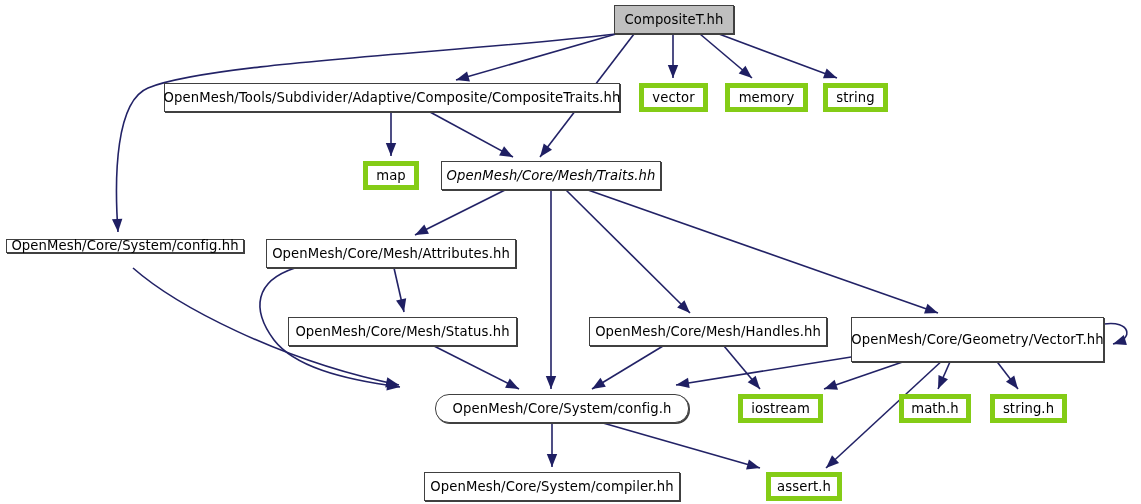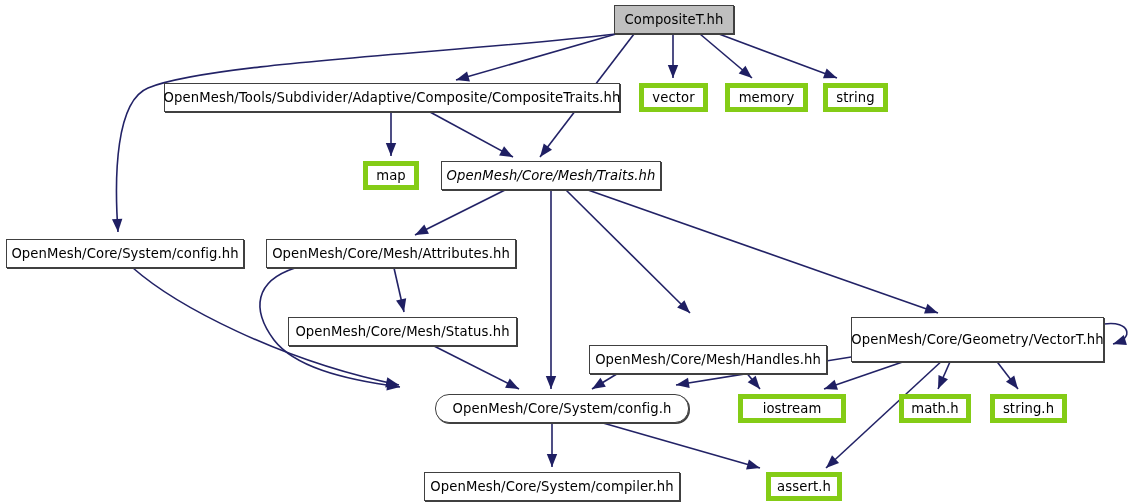--- a/index.html
+++ b/index.html
@@ -130,39 +130,39 @@
     </div>
     <div class="node-box" style="left: 823px; top: 83px; width: 65px; height: 29px;">
       <span class="node-label">string</span>
     </div>
     <div class="node-box" style="left: 363px; top: 161px; width: 56px; height: 29px;">
       <span class="node-label">map</span>
     </div>
     <div class="node-box strong" style="left: 441px; top: 161px; width: 220px; height: 29px; font-style: italic;">
       <span class="node-label">OpenMesh/Core/Mesh/Traits.hh</span>
     </div>
-    <div class="node-box strong" style="left: 6px; top: 239px; width: 238px; height: 29px;">
+    <div class="node-box strong" style="left: 6px; top: 239px; width: 238px; height: 14px;">
       <span class="node-label">OpenMesh/Core/System/config.hh</span>
     </div>
     <div class="node-box strong" style="left: 266px; top: 239px; width: 250px; height: 29px;">
       <span class="node-label">OpenMesh/Core/Mesh/Attributes.hh</span>
     </div>
     <div class="node-box strong" style="left: 288px; top: 317px; width: 229px; height: 29px;">
       <span class="node-label">OpenMesh/Core/Mesh/Status.hh</span>
     </div>
-    <div class="node-box strong" style="left: 589px; top: 317px; width: 238px; height: 29px; margin-top: 28px;">
+    <div class="node-box strong" style="left: 589px; top: 317px; width: 238px; height: 29px;">
       <span class="node-label">OpenMesh/Core/Mesh/Handles.hh</span>
     </div>
     <div class="node-box strong" style="left: 851px; top: 317px; width: 253px; height: 45px;">
       <span class="node-label">OpenMesh/Core/Geometry/VectorT.hh</span>
     </div>
     <div class="node-box strong" style="left: 435px; top: 394px; width: 254px; height: 29px; border-radius: 14px;">
       <span class="node-label">OpenMesh/Core/System/config.h</span>
     </div>
-    <div class="node-box" style="left: 738px; top: 394px; width: 108px; height: 29px;">
+    <div class="node-box" style="left: 738px; top: 394px; width: 85px; height: 29px;">
       <span class="node-label">iostream</span>
     </div>
     <div class="node-box" style="left: 899px; top: 394px; width: 72px; height: 29px;">
       <span class="node-label">math.h</span>
     </div>
     <div class="node-box" style="left: 990px; top: 394px; width: 77px; height: 29px; text-align: right;">
       <span class="node-label">string.h</span>
     </div>
     <div class="node-box strong" style="left: 424px; top: 472px; width: 256px; height: 29px;">
       <span class="node-label">OpenMesh/Core/System/compiler.hh</span>

